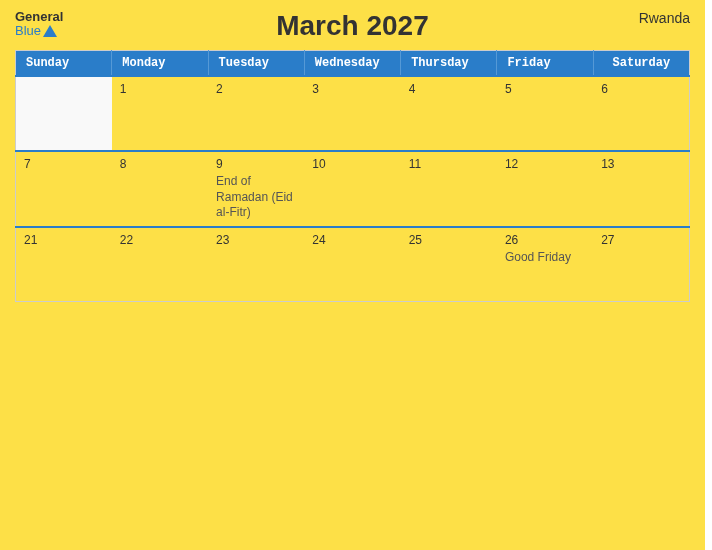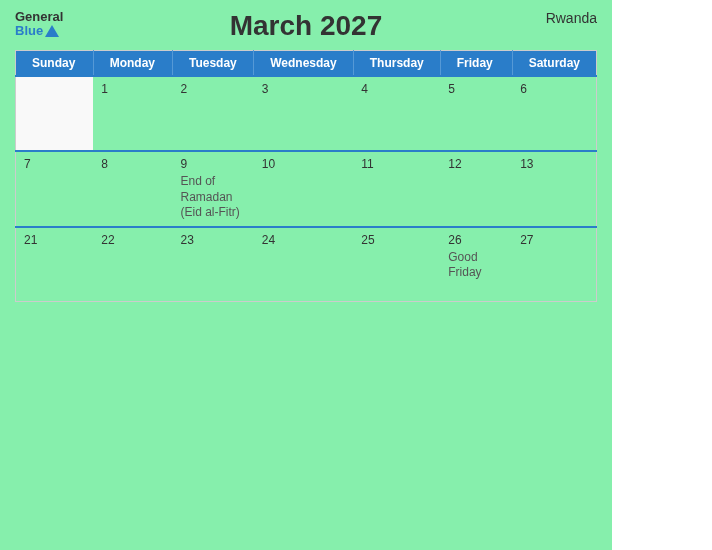--- a/index.html
+++ b/index.html
@@ -4,23 +4,23 @@
   <style>
     * { margin: 0; padding: 0; box-sizing: border-box; }
     body {
       font-family: Arial, sans-serif;
       background: #fff;
       width: 712px;
       height: 550px;
       overflow: hidden;
     }
     .page {
-      width: 612px;
+      width: 705px;
       height: 550px;
-      background: #86efac;
+      background: #fde047;
       padding: 10px 15px;
     }
     .header {
       display: flex;
       align-items: center;
       justify-content: center;
       position: relative;
       margin-bottom: 8px;
     }
     .logo {
@@ -31,21 +31,21 @@
       flex-direction: column;
       line-height: 1.1;
     }
     .logo-general {
       font-size: 13px;
       font-weight: bold;
       color: #333;
     }
     .logo-blue {
       font-size: 13px;
-      font-weight: bold;
+      font-weight: normal;
       color: #2a7dc9;
       display: flex;
       align-items: center;
     }
     .logo-triangle {
       width: 0;
       height: 0;
       border-left: 7px solid transparent;
       border-right: 7px solid transparent;
       border-bottom: 12px solid #2a7dc9;
@@ -66,23 +66,24 @@
     .calendar {
       width: 100%;
       border-collapse: collapse;
       border: 1px solid #ccc;
     }
     .calendar thead tr th {
       background-color: #2a7dc9;
       color: #fff;
       font-size: 12px;
       font-weight: bold;
-      padding: 5px 16px;
+      padding: 5px 10px;
       text-align: left;
       border-right: 1px solid #5599d6;
+      font-family: Liberation Mono, monospace;
     }
     .calendar thead tr th:last-child {
       border-right: none;
       text-align: center;
     }
     .calendar tbody tr {
       border-top: 2px solid #2a7dc9;
     }
     .calendar tbody tr td {
       vertical-align: top;

